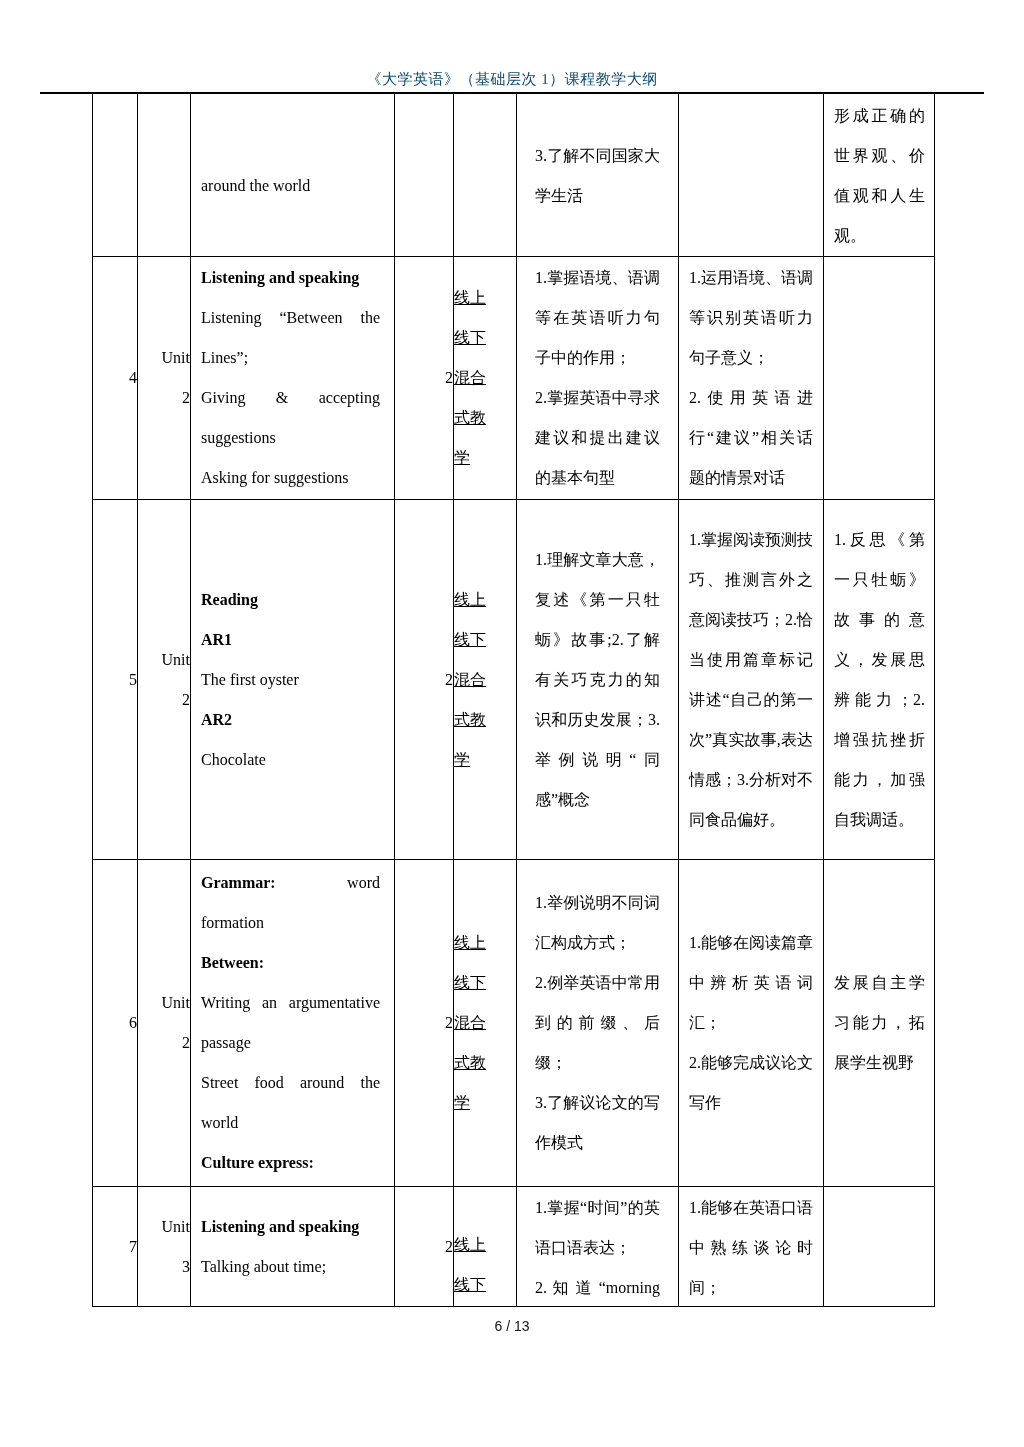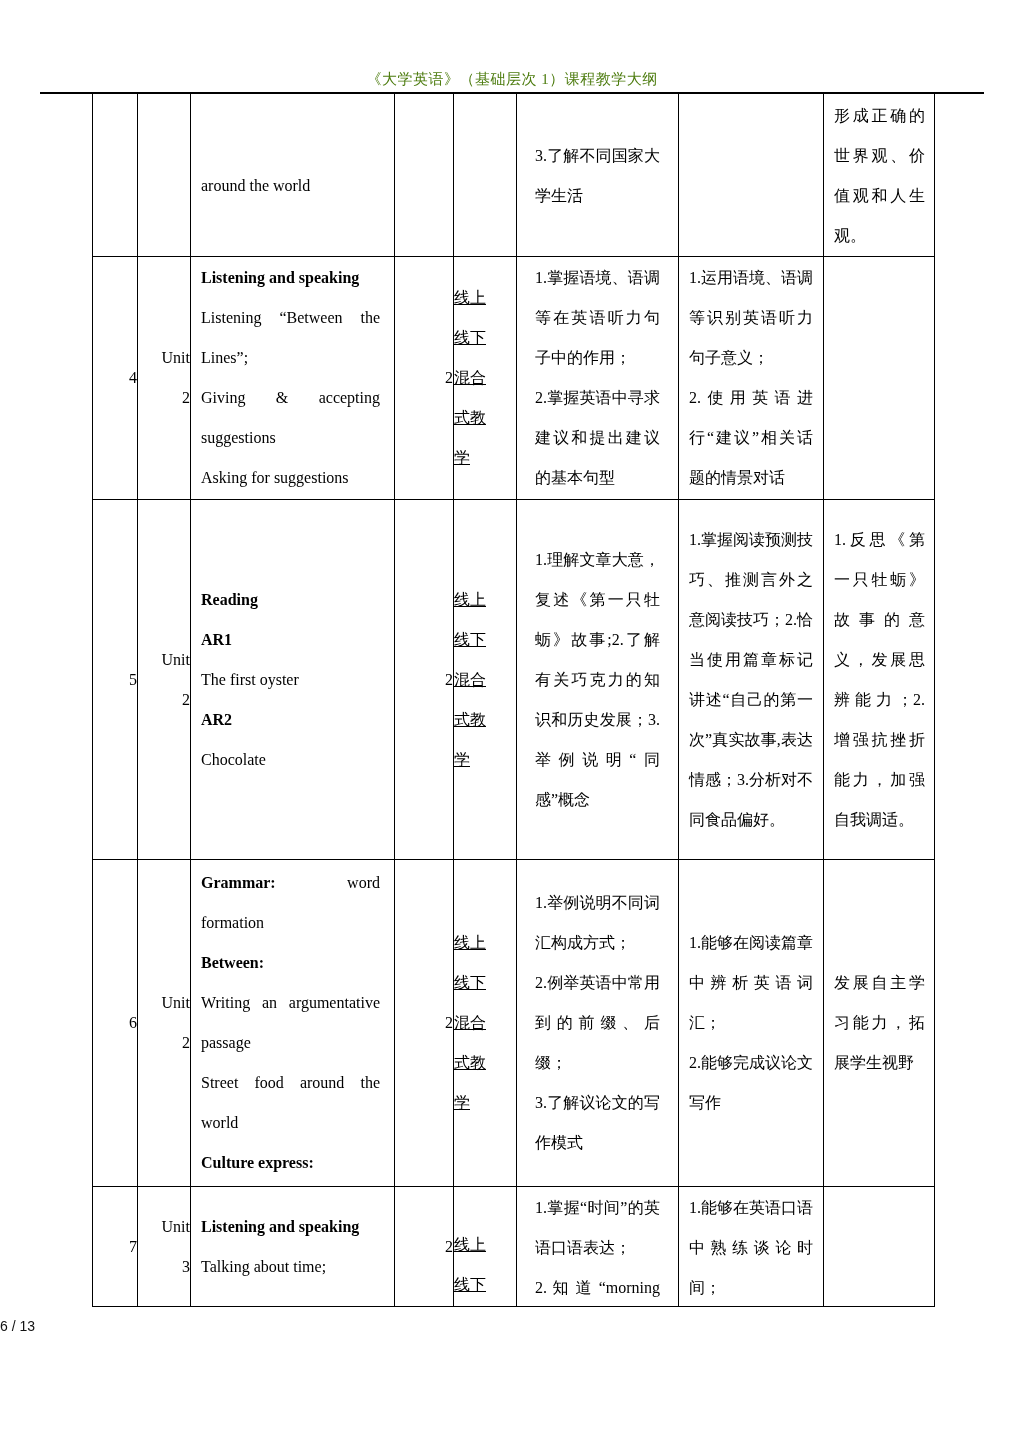--- a/index.html
+++ b/index.html
@@ -3,21 +3,21 @@
 <meta charset="utf-8">
 <style>
   html,body{margin:0;padding:0;}
   body{
     width:1024px;height:1447px;background:#ffffff;color:#000;
     font-family:"Liberation Serif","DejaVu Serif",serif;
     position:relative;overflow:hidden;
   }
   .doc-title{
     position:absolute;top:70px;left:0;width:100%;
-    text-align:center;font-size:15px;letter-spacing:0.5px;color:#4d7c0f;
+    text-align:center;font-size:15px;letter-spacing:0.5px;color:#0c4a6e;
   }
   .header-rule{
     position:absolute;top:92px;left:40px;width:944px;height:2px;background:#000;
   }
   .course-table{
     position:absolute;top:94px;left:92px;width:842px;
     border-left:1px solid #000;
   }
   .row{
     display:grid;
@@ -35,21 +35,21 @@
   .method-offset{justify-content:flex-start;padding-top:38px;}
   .c-content{padding-left:10px;padding-right:14px;text-align:justify;}
   .c-content.v-top{padding-top:22px;}
   .c-obj1{padding-left:18px;padding-right:18px;text-align:justify;text-justify:inter-character;}
   .c-obj2{padding-left:10px;padding-right:10px;text-align:justify;text-justify:inter-character;}
   .c-qual{padding-left:10px;padding-right:9px;text-align:justify;text-justify:inter-character;}
   .para{text-align:justify;text-justify:inter-character;}
   .para b{font-weight:bold;}
   .spread{text-align-last:justify;}
   .page-footer{
-    position:absolute;top:1318px;left:0;width:100%;
+    position:absolute;top:1318px;left:0;width:100%;text-align:center;
     font-family:"Liberation Sans","DejaVu Sans",sans-serif;font-size:14px;color:#111;
   }
 </style>
 </head>
 <body>
 
 <div class="doc-title">《大学英语》（基础层次 1）课程教学大纲</div>
 <div class="header-rule"></div>
 <div class="course-table" id="course-table">
     <div class="row" style="height: 163px;">

